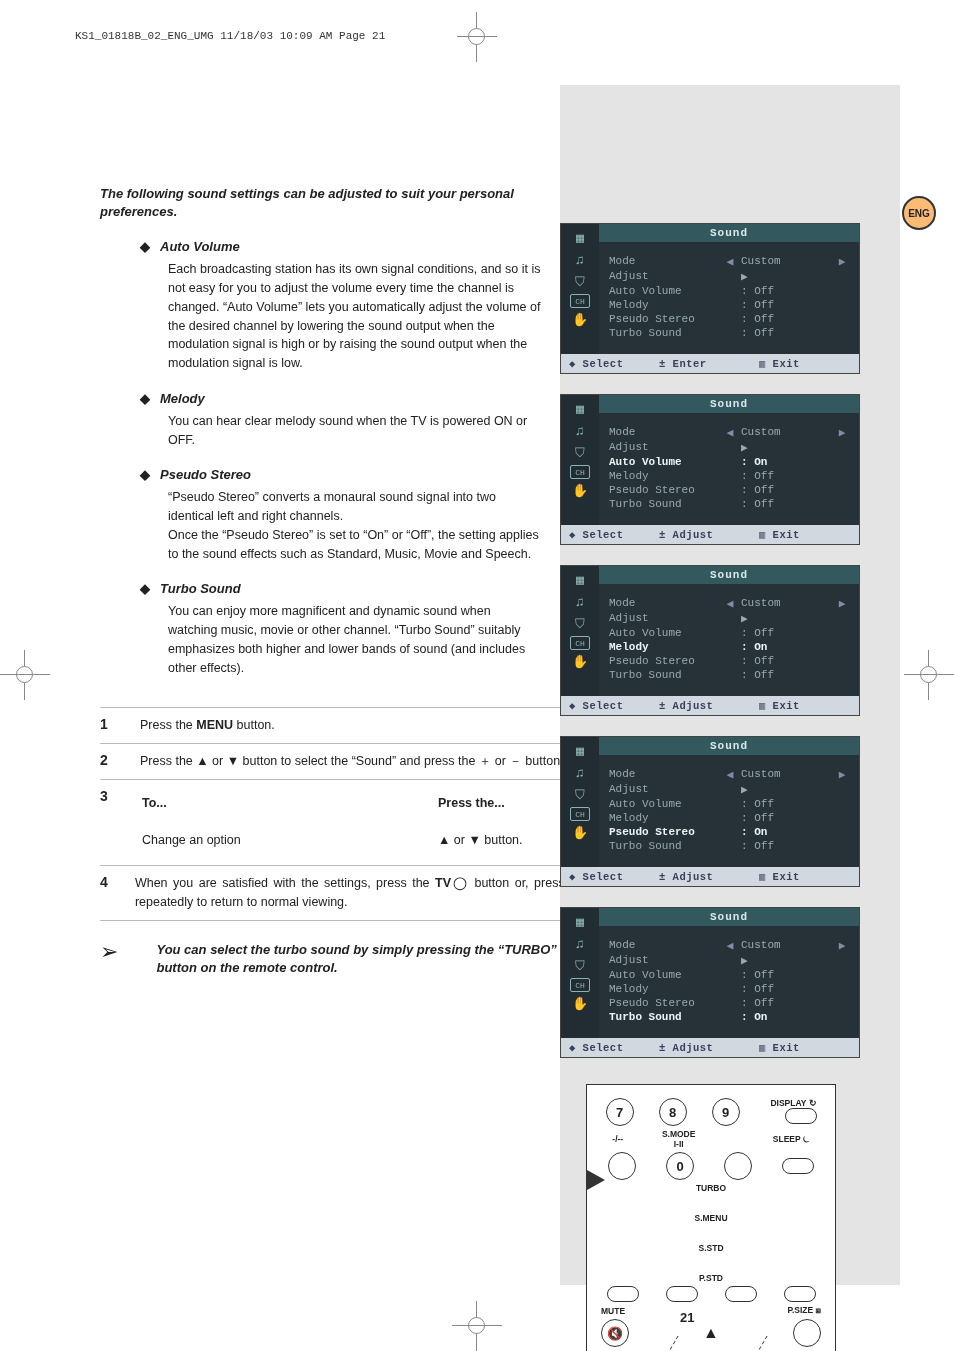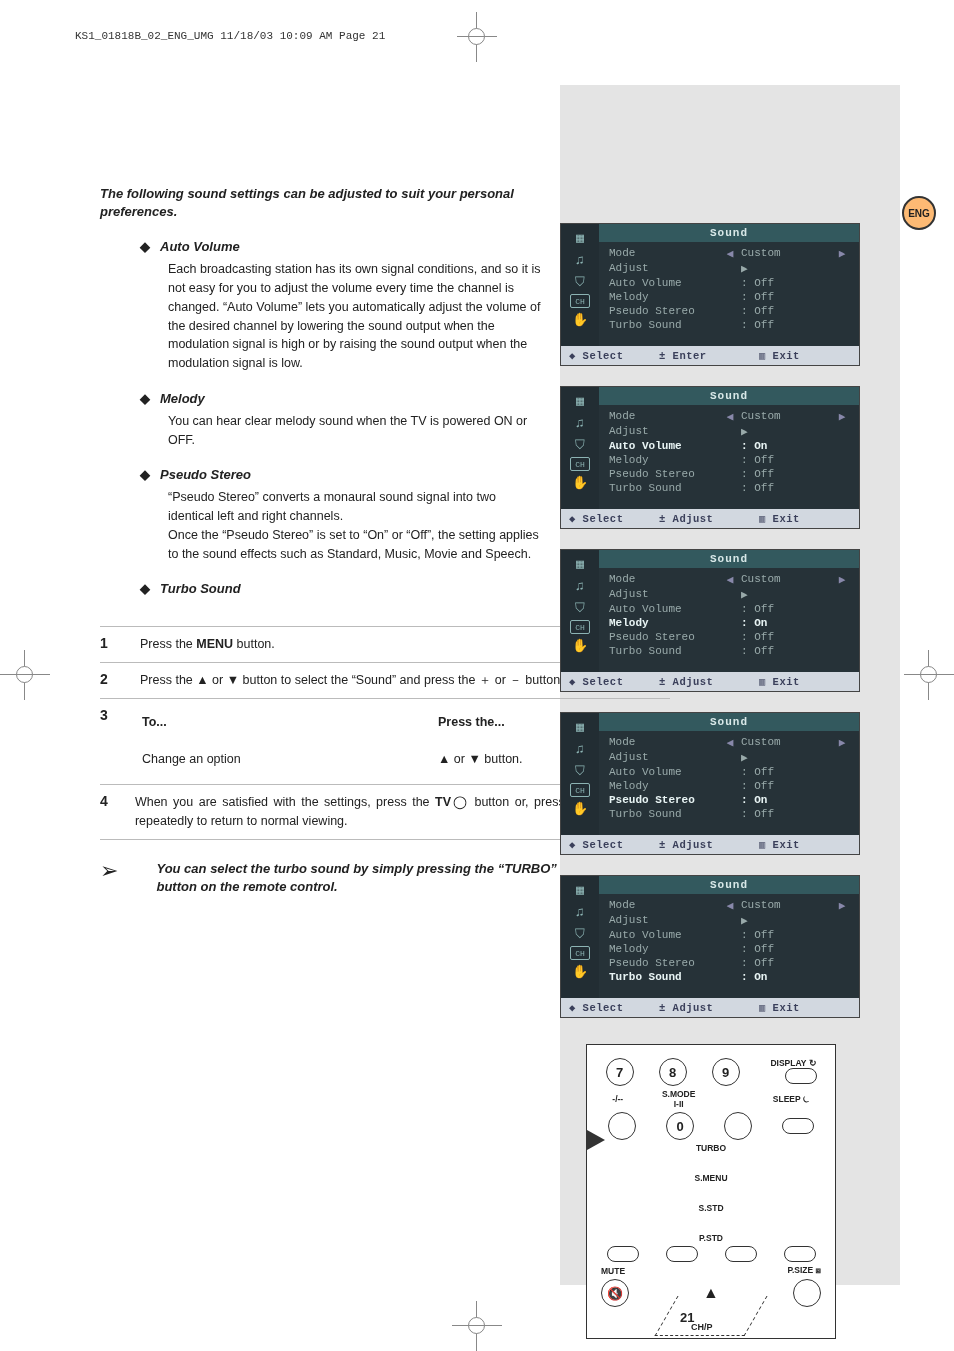--- a/index.html
+++ b/index.html
@@ -180,21 +180,21 @@
     color:#8cb3b3; font-size:13px;
   }
   .osd-body { flex: 1; padding: 0 0 14px 0; }
   .osd-title {
     background: #33595e;
     color: #d8e8e8;
     text-align: center;
     padding: 3px 0;
     font-weight: bold;
     letter-spacing: 1px;
-    margin-bottom: 4px;
+    margin-bottom: 12px;
   }
   .osd-row { display:flex; padding: 1px 10px; gap:4px; }
   .osd-row .lbl { width: 110px; }
   .osd-row .tri { width: 14px; text-align:center; color:#88a; }
   .osd-row .val { flex:1; }
   .hl { color: #e8f4f4; font-weight: bold; }
   .osd-foot {
     background: #d2d8e0;
     color: #3a3f5a;
     font-family: "Courier New", monospace;
@@ -337,20 +337,21 @@
         </div>
       <div class="sec-body" style="white-space:pre-line;">“Pseudo Stereo” converts a monaural sound signal into two identical left and right channels.
 Once the “Pseudo Stereo” is set to “On” or “Off”, the setting applies to the sound effects such as Standard, Music, Movie and Speech.</div>
     </div>
 
     <div class="section">
       <div class="sec-head">
           <span class="diamond">◆</span>
         <span>Turbo Sound</span>
         </div>
+      <div class="sec-body">You can enjoy more magnificent and dynamic sound when watching music, movie or other channel. “Turbo Sound” suitably emphasizes both higher and lower bands of sound (and includes other effects).</div>
     </div>
 
     <div class="steps">
       <div class="step">
         <div class="num">1</div>
         <div class="txt">Press the <b>MENU</b> button.</div>
       </div>
       <div class="step">
         <div class="num">2</div>
         <div class="txt">Press the ▲ or ▼ button to select the “Sound” and press the ＋ or － button.</div>

